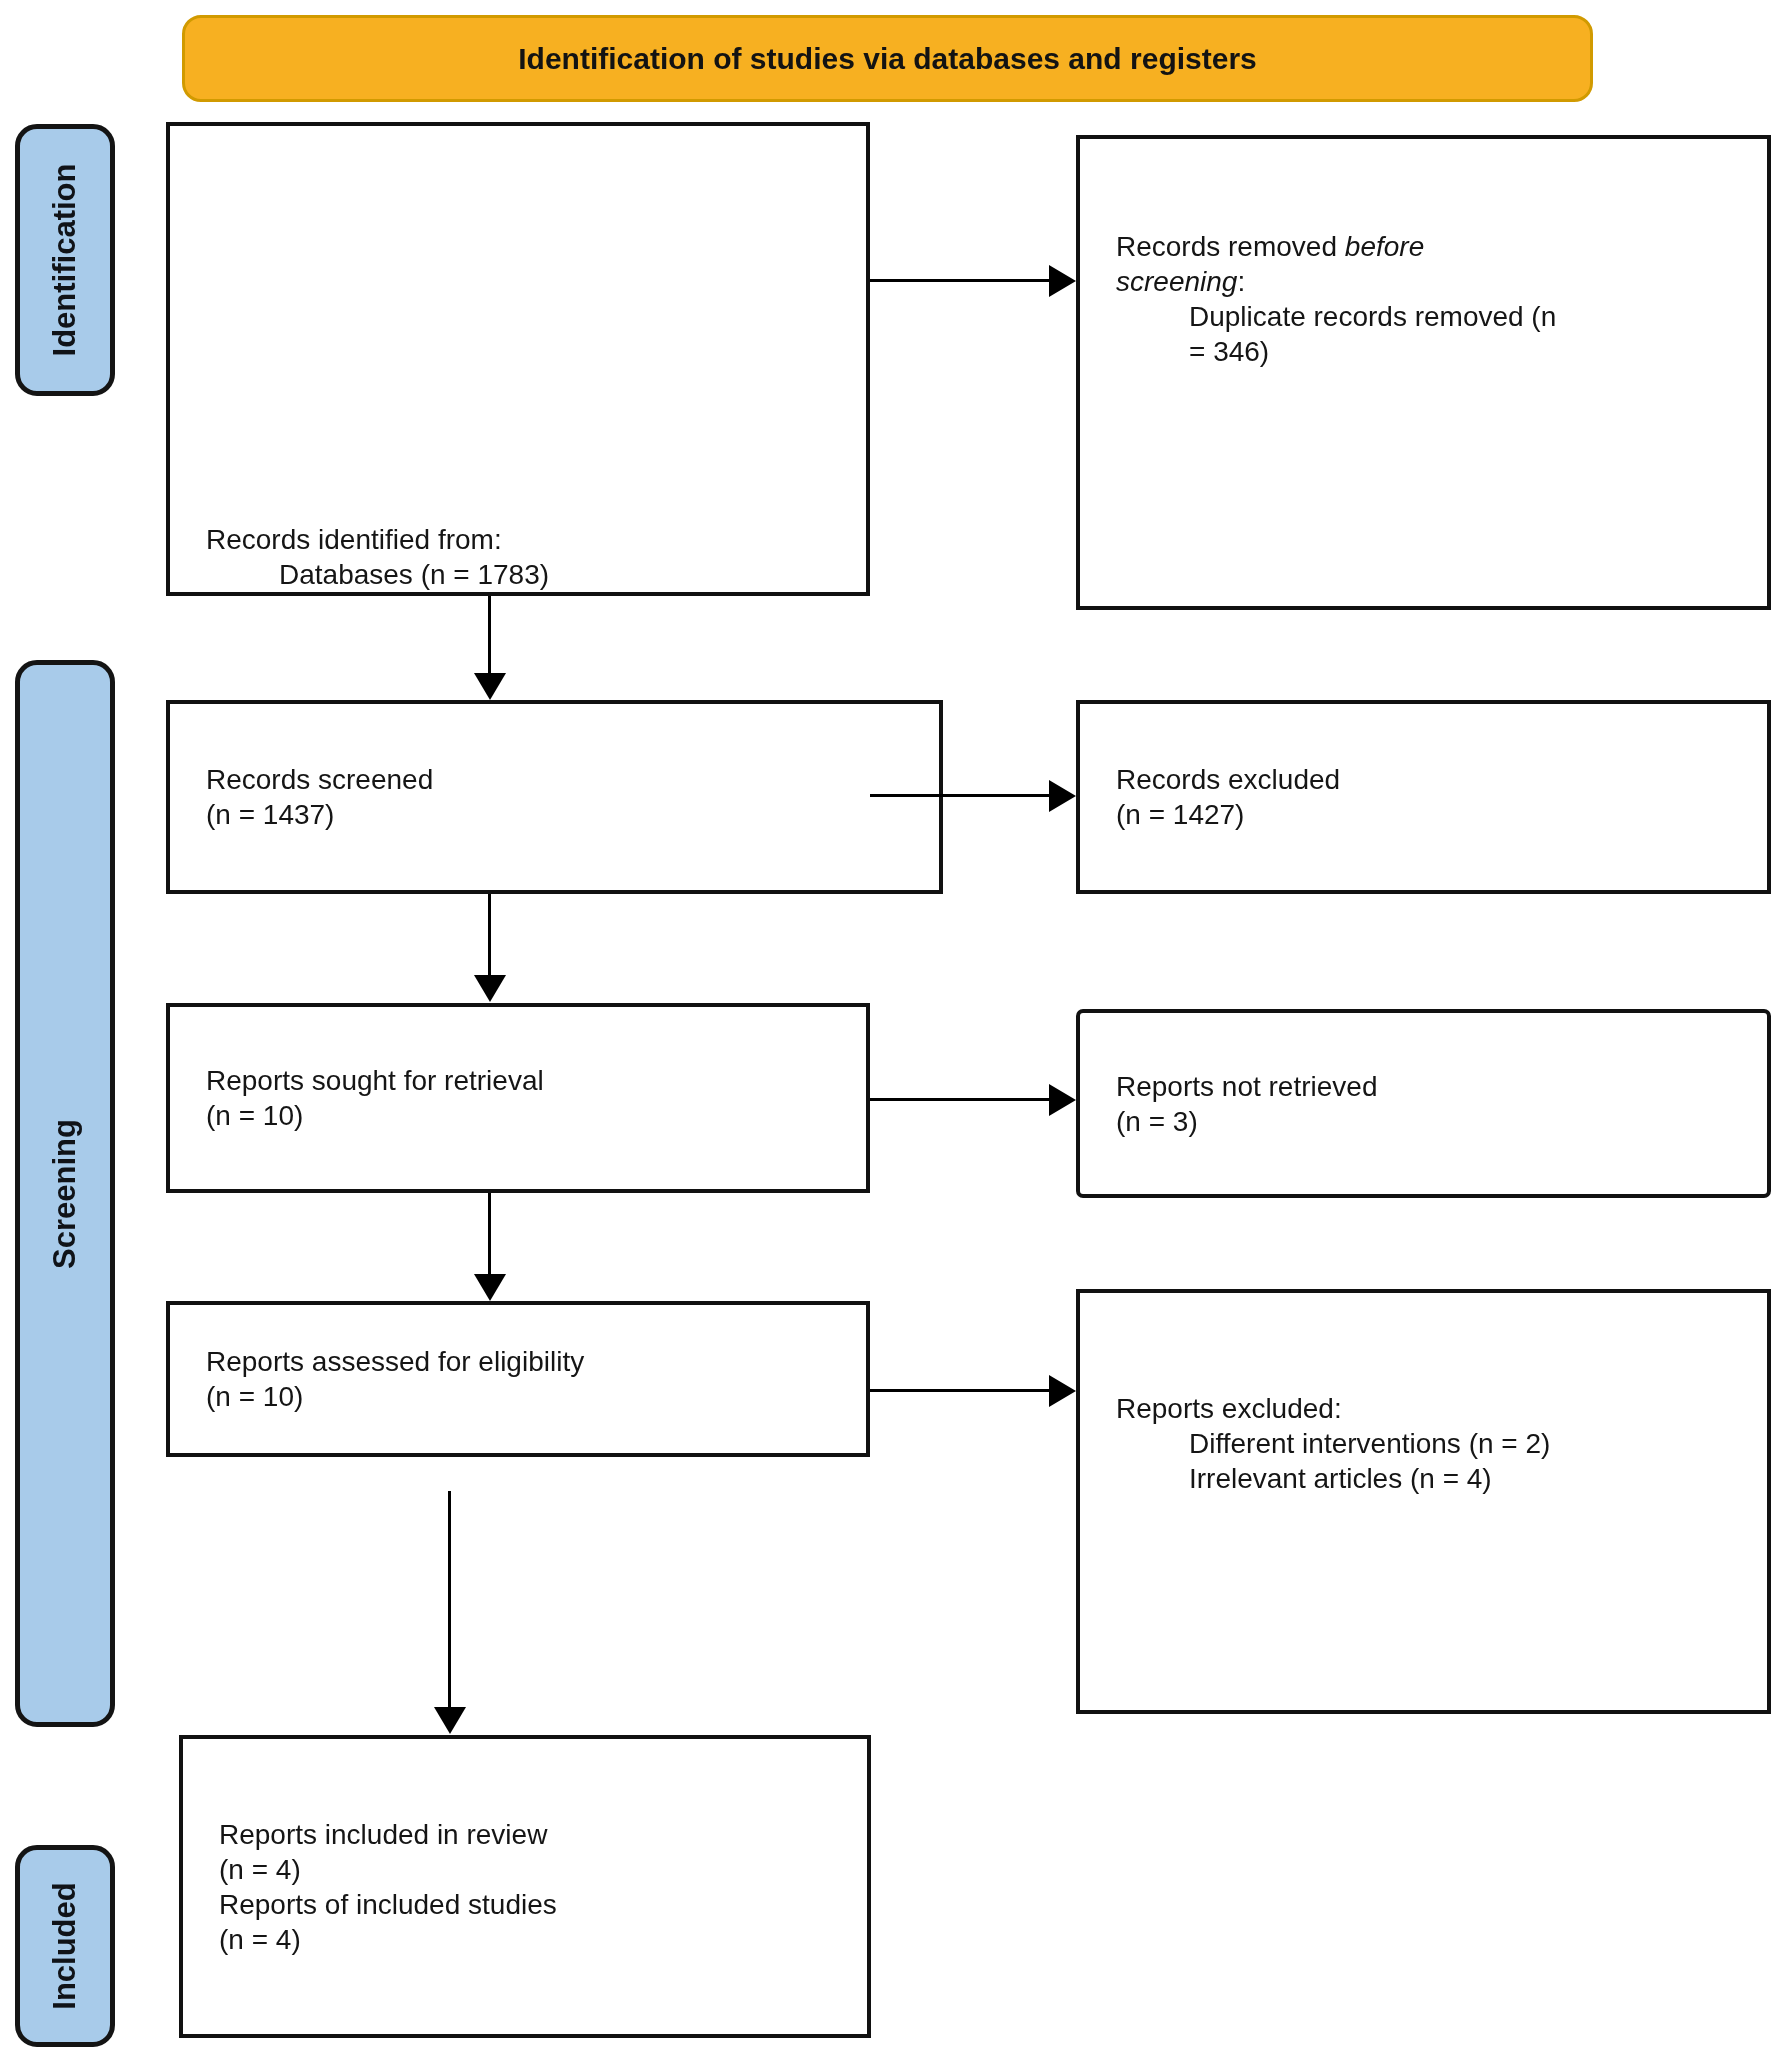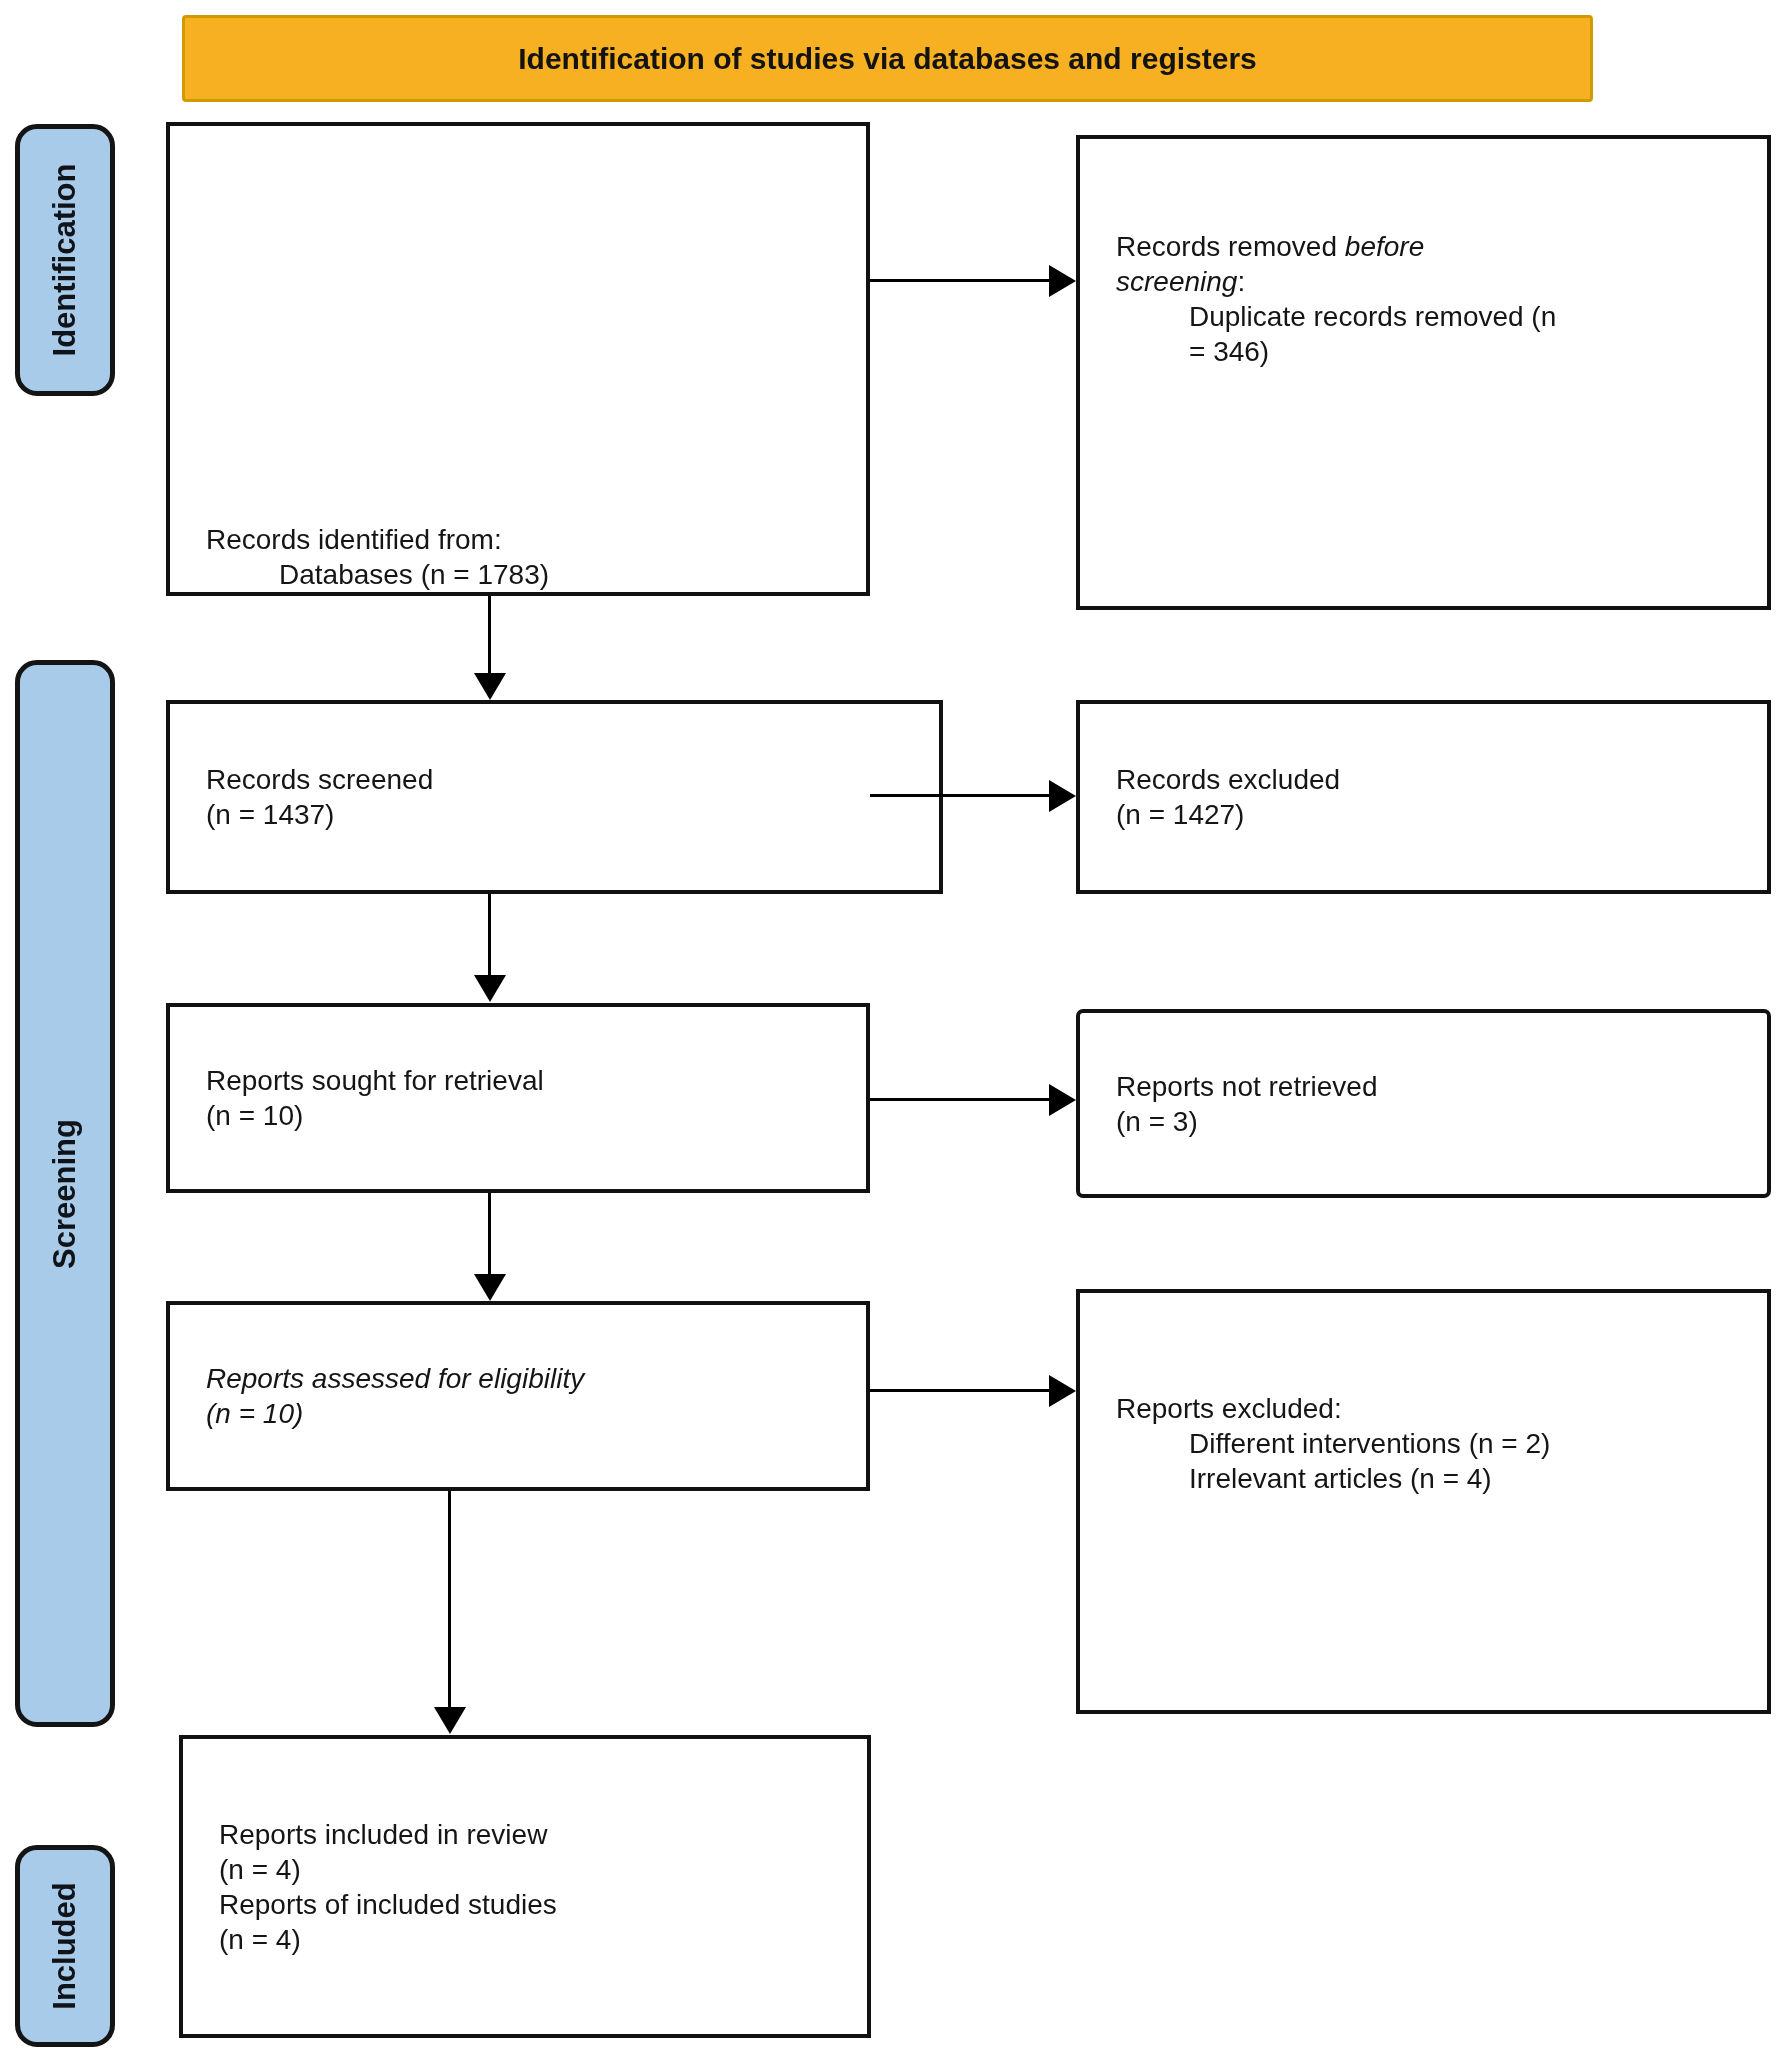--- a/index.html
+++ b/index.html
@@ -11,21 +11,21 @@
     font-family:"Liberation Sans","DejaVu Sans",sans-serif;
     color:#111111;
   }
   
   .banner{
     position:absolute;
     left:182px; top:15px;
     width:1411px; height:87px;
     background:#F7B021;
     border:3.1px solid #D19A00;
-    border-radius:4px;
+    border-radius:19px;
     display:flex; align-items:center; justify-content:center;
     box-sizing:border-box;
     font-size:30px; font-weight:bold; color:#131313;
   }
   
   .stage{
     position:absolute;
     left:15px; width:100px;
     background:#A8CBEA;
     border:5px solid #141414;
@@ -122,21 +122,21 @@
   <div class="fbox" style="left:166px; top:1003px; width:704px; height:190px;">
     <div class="ln">Reports sought for retrieval</div>
     <div class="ln">(n = 10)</div>
   </div>
 
   <div class="fbox" style="left:1076px; top:1009px; width:695px; height:189px;border-radius:7px;">
     <div class="ln">Reports not retrieved</div>
     <div class="ln">(n = 3)</div>
   </div>
 
-  <div class="fbox" style="left:166px; top:1301px; width:704px; height:190px;font-style:italic;">
+  <div class="fbox" style="left:166px; top:1301px; width:704px; height:156px;">
     <div class="ln">Reports assessed for eligibility</div>
     <div class="ln">(n = 10)</div>
   </div>
 
   <div class="fbox" style="left:1076px; top:1289px; width:695px; height:425px; padding-bottom:117px;">
     <div class="ln">Reports excluded:</div>
     <div class="ln indent">Different interventions (n = 2)</div>
     <div class="ln indent">Irrelevant articles (n = 4)</div>
   </div>
 

